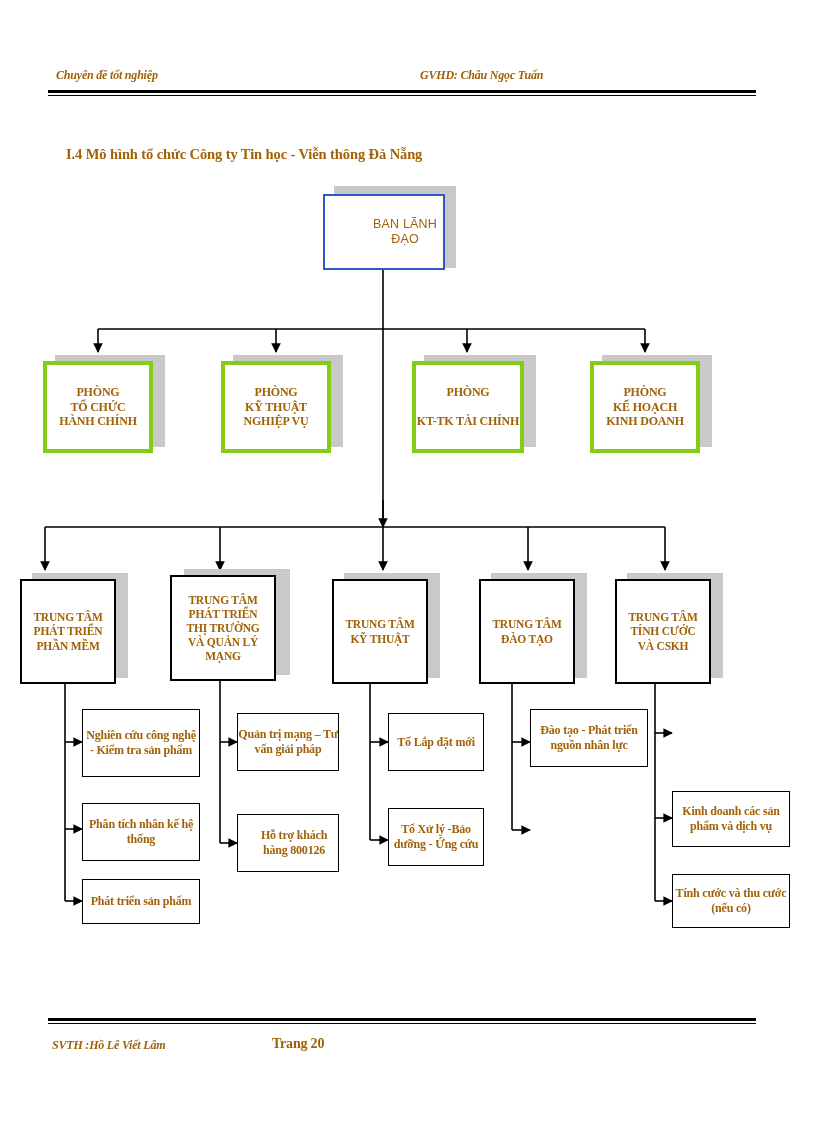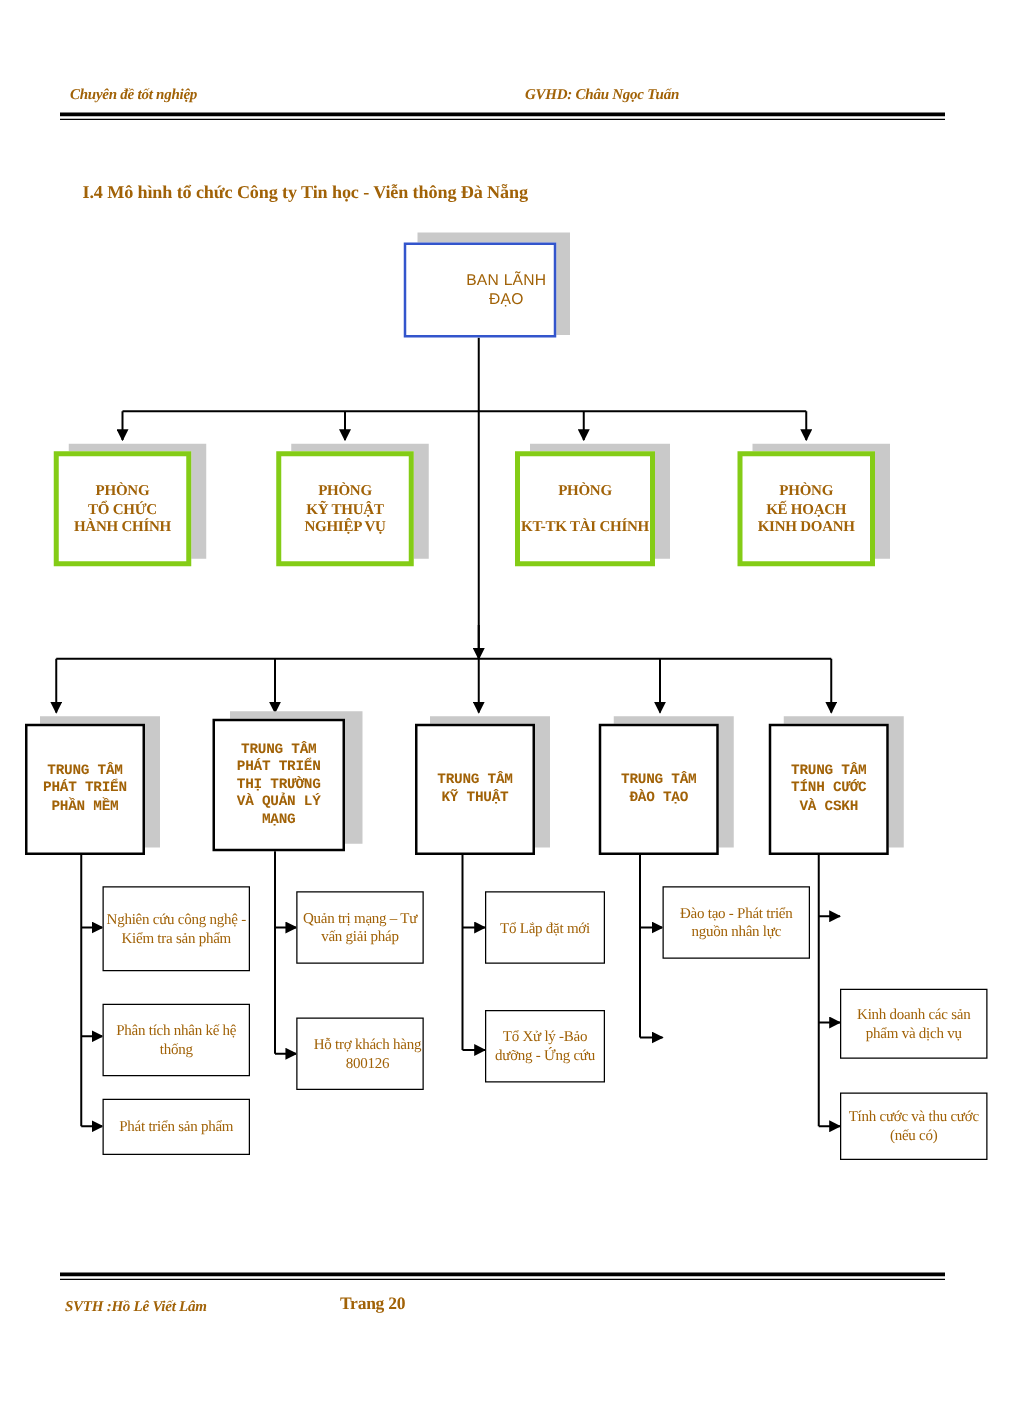--- a/index.html
+++ b/index.html
@@ -108,29 +108,29 @@
   .lvl-dept {
     border: 4px solid #84cc16;
     font-family: "Liberation Serif", "DejaVu Serif", serif;
     font-weight: bold;
     font-size: 12px;
     letter-spacing: -0.2px;
     text-align: center;
   }
   .lvl-center {
     border: 2px solid #000000;
-    font-family: Liberation Mono, monospace;
+    font-family: Liberation Serif, serif;
     font-weight: bold;
     font-size: 11.5px;
     letter-spacing: -0.2px;
   }
   .lvl-leaf {
     border: 1.6px solid #000000;
     font-family: "Liberation Serif", "DejaVu Serif", serif;
-    font-weight: normal;
+    font-weight: bold;
     font-size: 12px;
     letter-spacing: -0.2px;
     align-items: center;
   }
   
   .overflow .lbl { overflow: visible; }
 </style>
 </head>
 <body>
 

